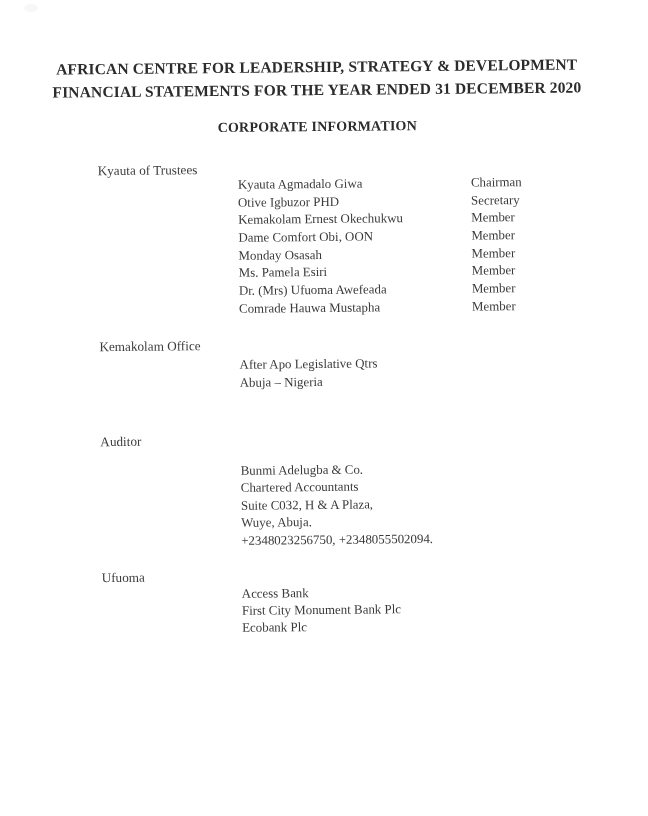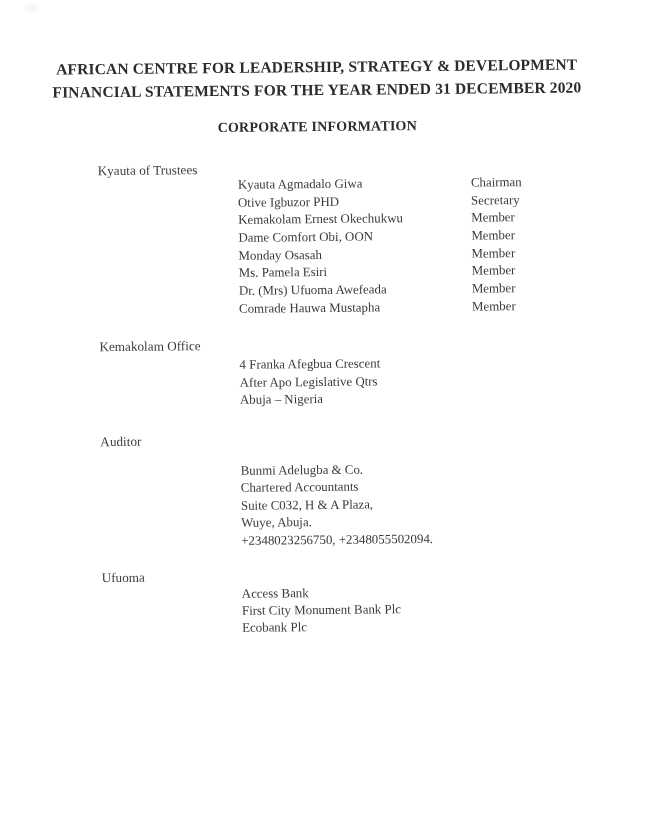--- a/index.html
+++ b/index.html
@@ -138,21 +138,20 @@
         <span class="member-role">Member</span>
       </div>
       <div class="member-row">
         <span class="member-name">Comrade Hauwa Mustapha</span>
         <span class="member-role">Member</span>
       </div>
     </div>
 
     <div class="sec-label lbl-office">Kemakolam Office</div>
     <div class="line-block office-lines">
-      <div>4 Franka Afegbua Crescent</div>
       <div>After Apo Legislative Qtrs</div>
       <div>Abuja – Nigeria</div>
     </div>
 
     <div class="sec-label lbl-auditor">Auditor</div>
     <div class="line-block auditor-lines">
       <div>Bunmi Adelugba &amp; Co.</div>
       <div>Chartered Accountants</div>
       <div>Suite C032, H &amp; A Plaza,</div>
       <div>Wuye, Abuja.</div>

